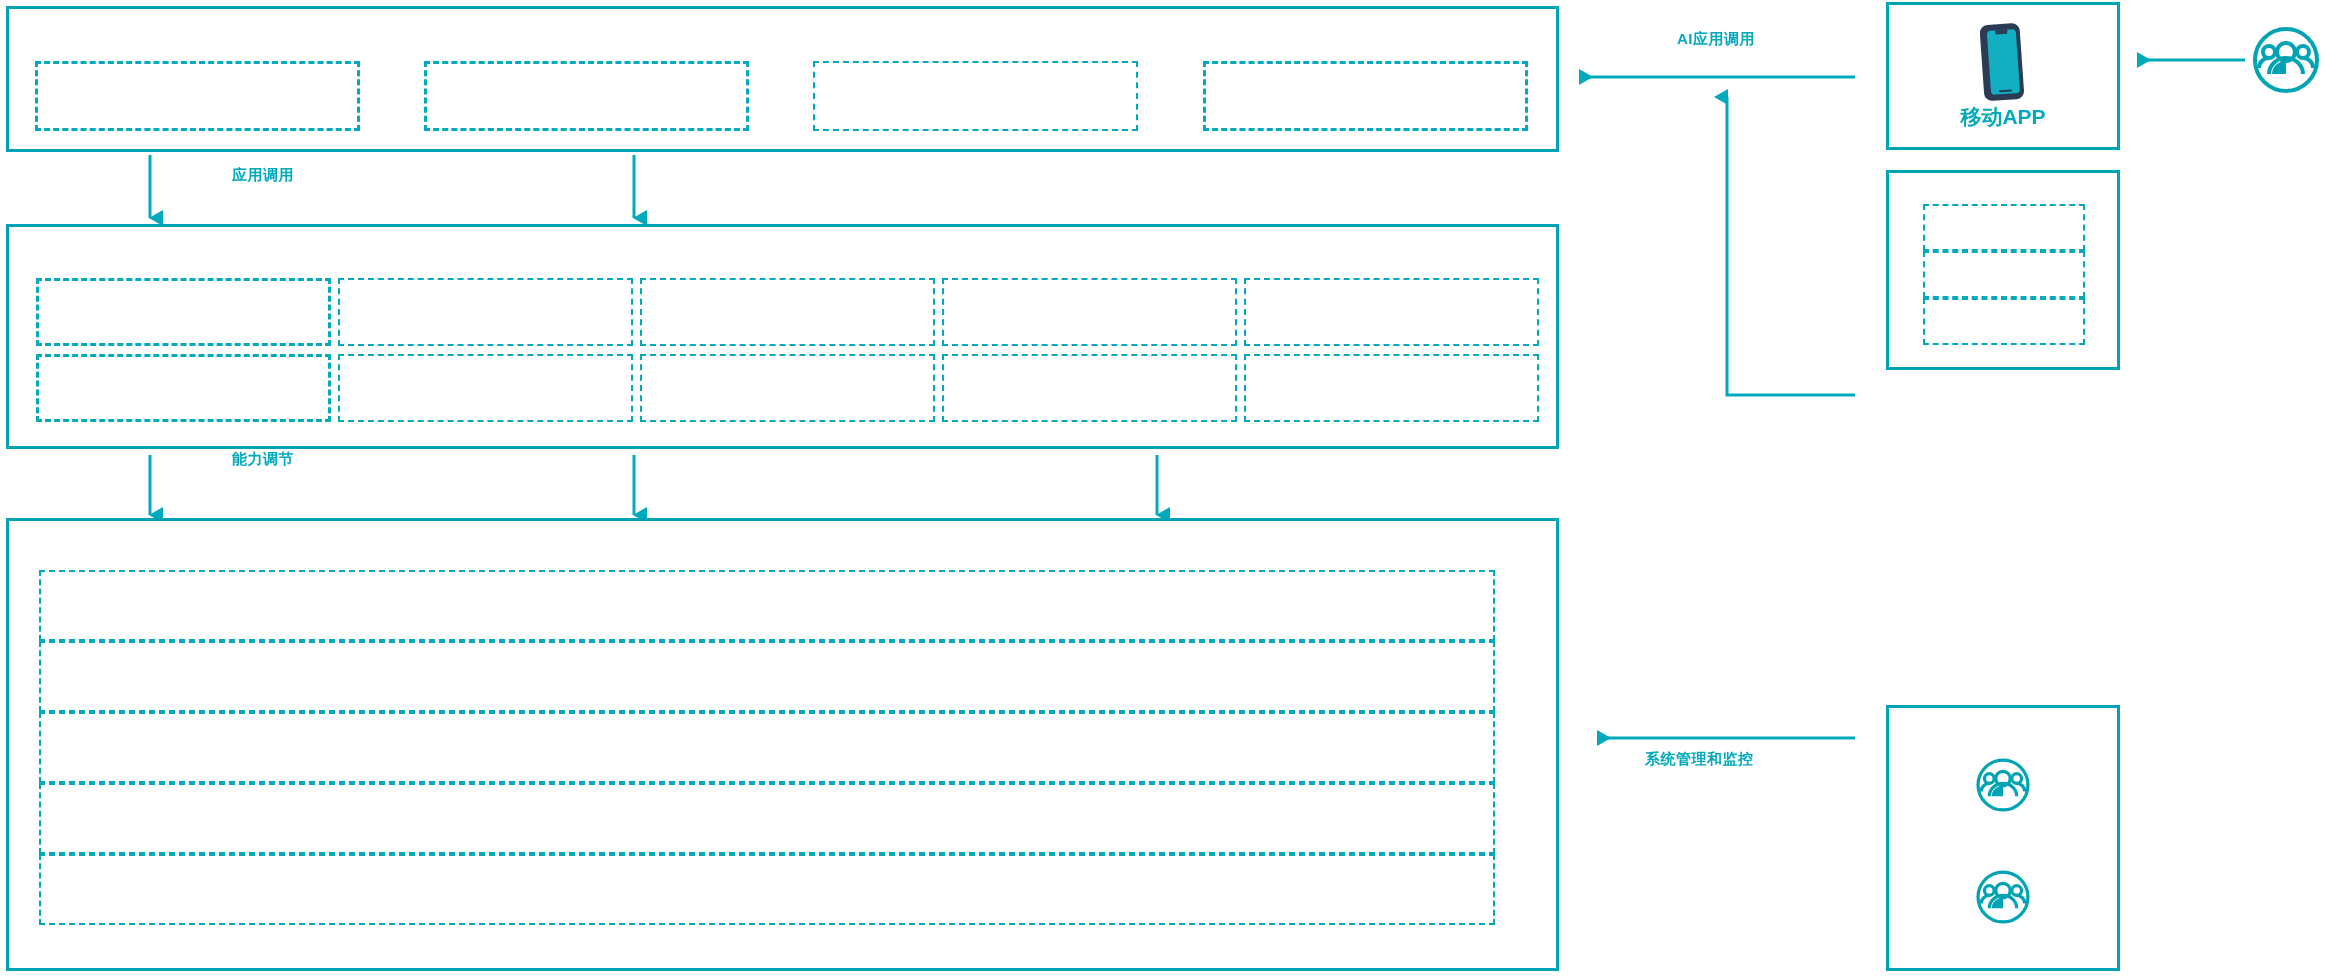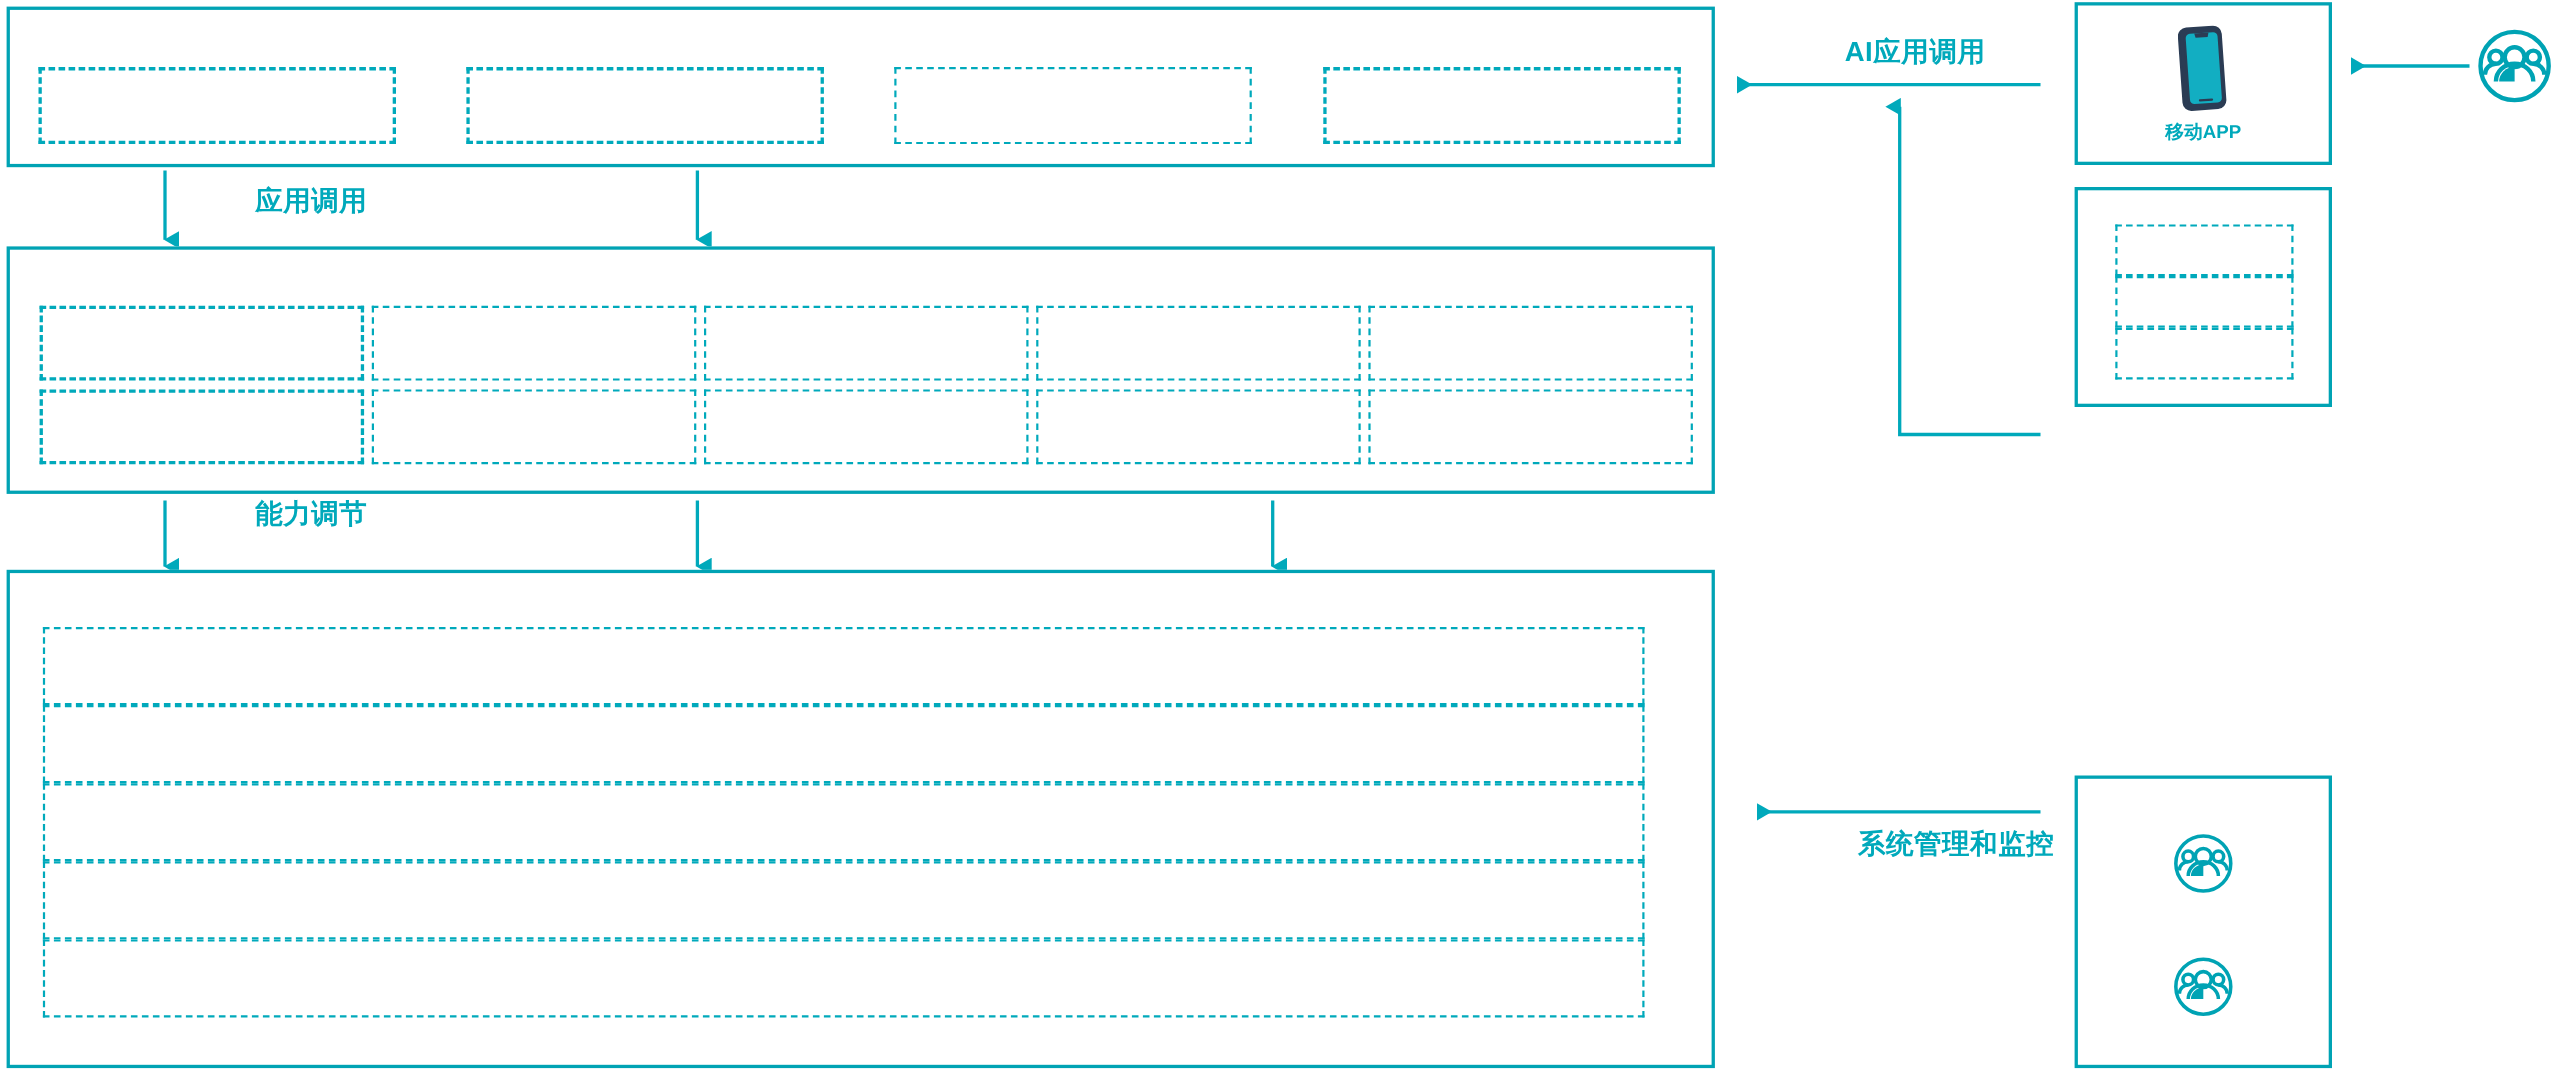--- a/index.html
+++ b/index.html
@@ -34,31 +34,31 @@
     background: #ffffff;
   }
   .slot.fine {
     border-width: 2px;
   }
 
   
   .conn-label {
     position: absolute;
     color: #00a9bb;
-    font-size: 25px;
+    font-size: 15px;
     font-weight: bold;
     white-space: nowrap;
     letter-spacing: 0.5px;
   }
 
   
   .box-caption {
     position: absolute;
     color: #00a9bb;
-    font-size: 17px;
+    font-size: 21px;
     font-weight: bold;
     white-space: nowrap;
     text-align: center;
   }
 
   
   #arrows {
     position: absolute;
     left: 0;
     top: 0;
@@ -179,21 +179,21 @@
       <circle cx="36" cy="28" r="9" fill="none" stroke="#00a3b4" stroke-width="4"></circle>
       <path d="M 19 50 a 17 16 0 0 1 34 0" fill="none" stroke="#00a3b4" stroke-width="4"></path>
       <path d="M 22 50 a 14 13 0 0 1 14 -13 L 36 50 Z" fill="#00a3b4"></path>
       <circle cx="19" cy="28" r="6" fill="none" stroke="#00a3b4" stroke-width="4"></circle>
       <circle cx="53" cy="28" r="6" fill="none" stroke="#00a3b4" stroke-width="4"></circle>
       <path d="M 9 44 a 10 10 0 0 1 10 -10" fill="none" stroke="#00a3b4" stroke-width="4"></path>
       <path d="M 63 44 a 10 10 0 0 0 -10 -10" fill="none" stroke="#00a3b4" stroke-width="4"></path>
     </svg>
   </div>
 
-  <span class="conn-label" style="left:1645px; top:750px;margin-left:44px;">系统管理和监控</span>
+  <span class="conn-label" style="left:1645px; top:750px;">系统管理和监控</span>
 
   <div class="panel" style="left:1886px; top:705px; width:234px; height:266px;">
     <div class="icon-wrap" style="left:50%; top:48px; transform:translateX(-50%);">
       <svg width="58" height="58" viewBox="0 0 72 72" xmlns="http://www.w3.org/2000/svg">
         <circle cx="36" cy="36" r="31" fill="none" stroke="#00a3b4" stroke-width="4"></circle>
         <circle cx="36" cy="28" r="9" fill="none" stroke="#00a3b4" stroke-width="4"></circle>
         <path d="M 19 50 a 17 16 0 0 1 34 0" fill="none" stroke="#00a3b4" stroke-width="4"></path>
         <path d="M 22 50 a 14 13 0 0 1 14 -13 L 36 50 Z" fill="#00a3b4"></path>
         <circle cx="19" cy="28" r="6" fill="none" stroke="#00a3b4" stroke-width="4"></circle>
         <circle cx="53" cy="28" r="6" fill="none" stroke="#00a3b4" stroke-width="4"></circle>

